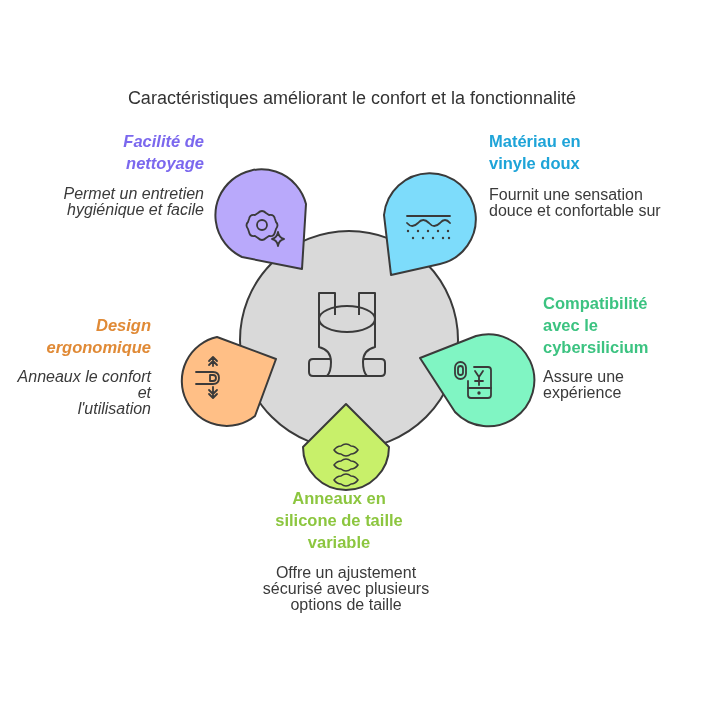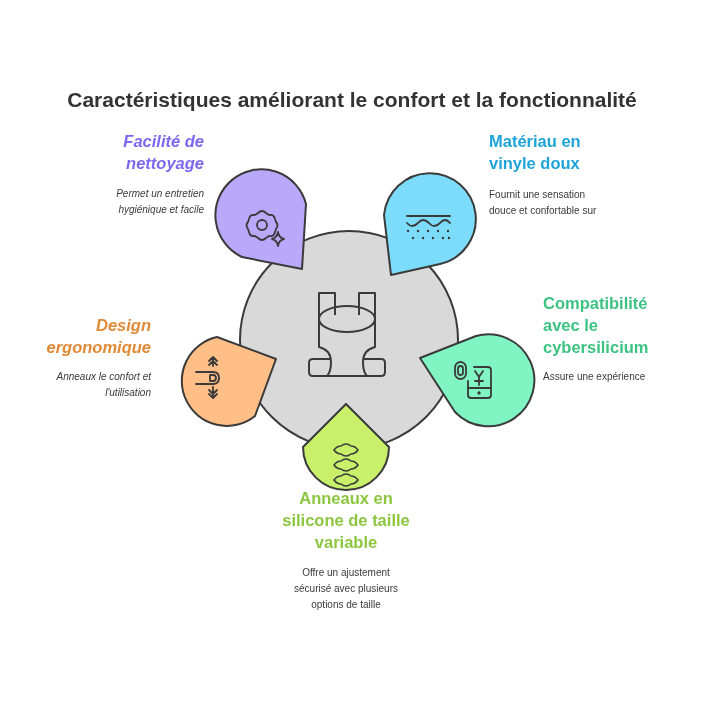--- a/index.html
+++ b/index.html
@@ -1,20 +1,20 @@
 <!DOCTYPE html>
 <html><head>
   <meta charset="utf-8">
   <style>
     html, body { margin: 0; padding: 0; background: #ffffff; }
     body { width: 704px; height: 704px; position: relative; overflow: hidden; font-family: "Liberation Sans", sans-serif; }
-    .title { position: absolute; left: 0; top: 88px; width: 704px; text-align: center; font-size: 21px; font-weight: bold; color: #333333; }
+    .title { position: absolute; left: 0; top: 88px; width: 704px; text-align: center; font-size: 18px; font-weight: normal; color: #333333; }
     svg.diagram { position: absolute; left: 0; top: 0; }
     .head { position: absolute; font-weight: bold; font-size: 16.5px; line-height: 22px; }
-    .desc { position: absolute; font-size: 10px; line-height: 16px; color: #3a3a3a; }
+    .desc { position: absolute; font-size: 16px; line-height: 16px; color: #3a3a3a; }
     .right { text-align: right; font-style: italic; }
     .center { text-align: center; }
   </style>
 </head>
 <body>
 
 <div class="title">Caractéristiques améliorant le confort et la fonctionnalité</div>
 
 <svg class="diagram" width="704" height="704" viewBox="0 0 704 704">
 
@@ -110,21 +110,21 @@
 
 <div class="head" style="left:543px; top:292px; width:150px; color:#3cc381;">
   <div>Compatibilité</div>
   <div>avec le</div>
   <div>cybersilicium</div>
 </div>
 <div class="desc" style="left:543px; top:369px; width:160px;">
   <div>Assure une expérience</div>
 </div>
 
-<div class="head center" style="left:252px; top:487px; width:188px; color:#8cc63f;">
+<div class="head center" style="left:245px; top:487px; width:188px; color:#8cc63f;">
   <div>Anneaux en</div>
   <div>silicone de taille</div>
   <div>variable</div>
 </div>
 <div class="desc center" style="left:252px; top:565px; width:188px;">
   <div>Offre un ajustement</div>
   <div>sécurisé avec plusieurs</div>
   <div>options de taille</div>
 </div>
 

